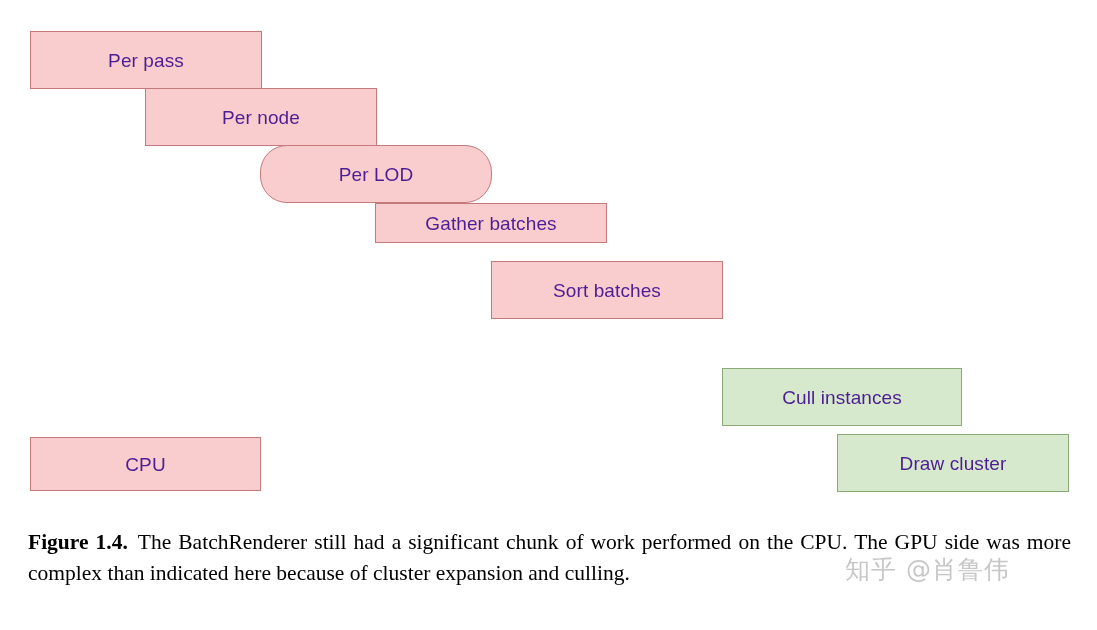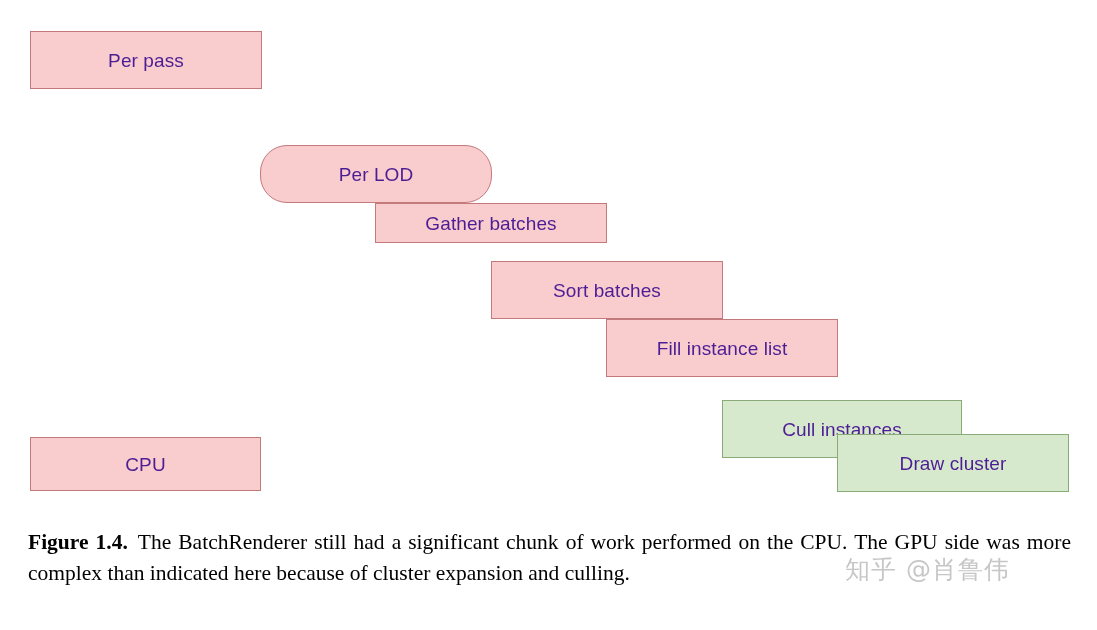--- a/index.html
+++ b/index.html
@@ -90,38 +90,38 @@
 
   <div class="stage-box box-cpu" style="left:30px; top:437px; width:231px; height:54px;">
     <span>CPU</span>
   </div>
 
 
   <div class="stage-box box-cpu" style="left:30px; top:31px; width:232px; height:58px;">
     <span>Per pass</span>
   </div>
 
+  <div class="stage-box box-cpu" style="left:145px; top:88px; width:232px; height:58px;">
+    <span>Per node</span>
+  </div>
 
   <div class="stage-box box-cpu" style="left:260px; top:145px; width:232px; height:58px;border-radius:27px;">
     <span>Per LOD</span>
   </div>
 
   <div class="stage-box box-cpu" style="left:375px; top:203px; width:232px; height:40px;">
     <span>Gather batches</span>
   </div>
 
   <div class="stage-box box-cpu" style="left:491px; top:261px; width:232px; height:58px;">
     <span>Sort batches</span>
   </div>
 
-  <div class="stage-box box-cpu" style="left:606px; top:319px; width:232px; height:58px;">
-    <span>Fill instance list</span>
-  </div>
 
-  <div class="stage-box box-gpu" style="left:722px; top:400px; width:240px; height:58px;">
+  <div class="stage-box box-gpu" style="left:722px; top:368px; width:240px; height:58px;">
     <span>Cull instances</span>
   </div>
 
   <div class="stage-box box-gpu" style="left:837px; top:434px; width:232px; height:58px;">
     <span>Draw cluster</span>
   </div>
 
 </div>
 
 <div id="caption"><span class="cap-label">Figure 1.4.</span><span class="cap-gap"></span><span>The BatchRenderer still had a significant chunk of work performed on the CPU. The GPU side was more complex than indicated here because of cluster expansion and culling.</span></div>

